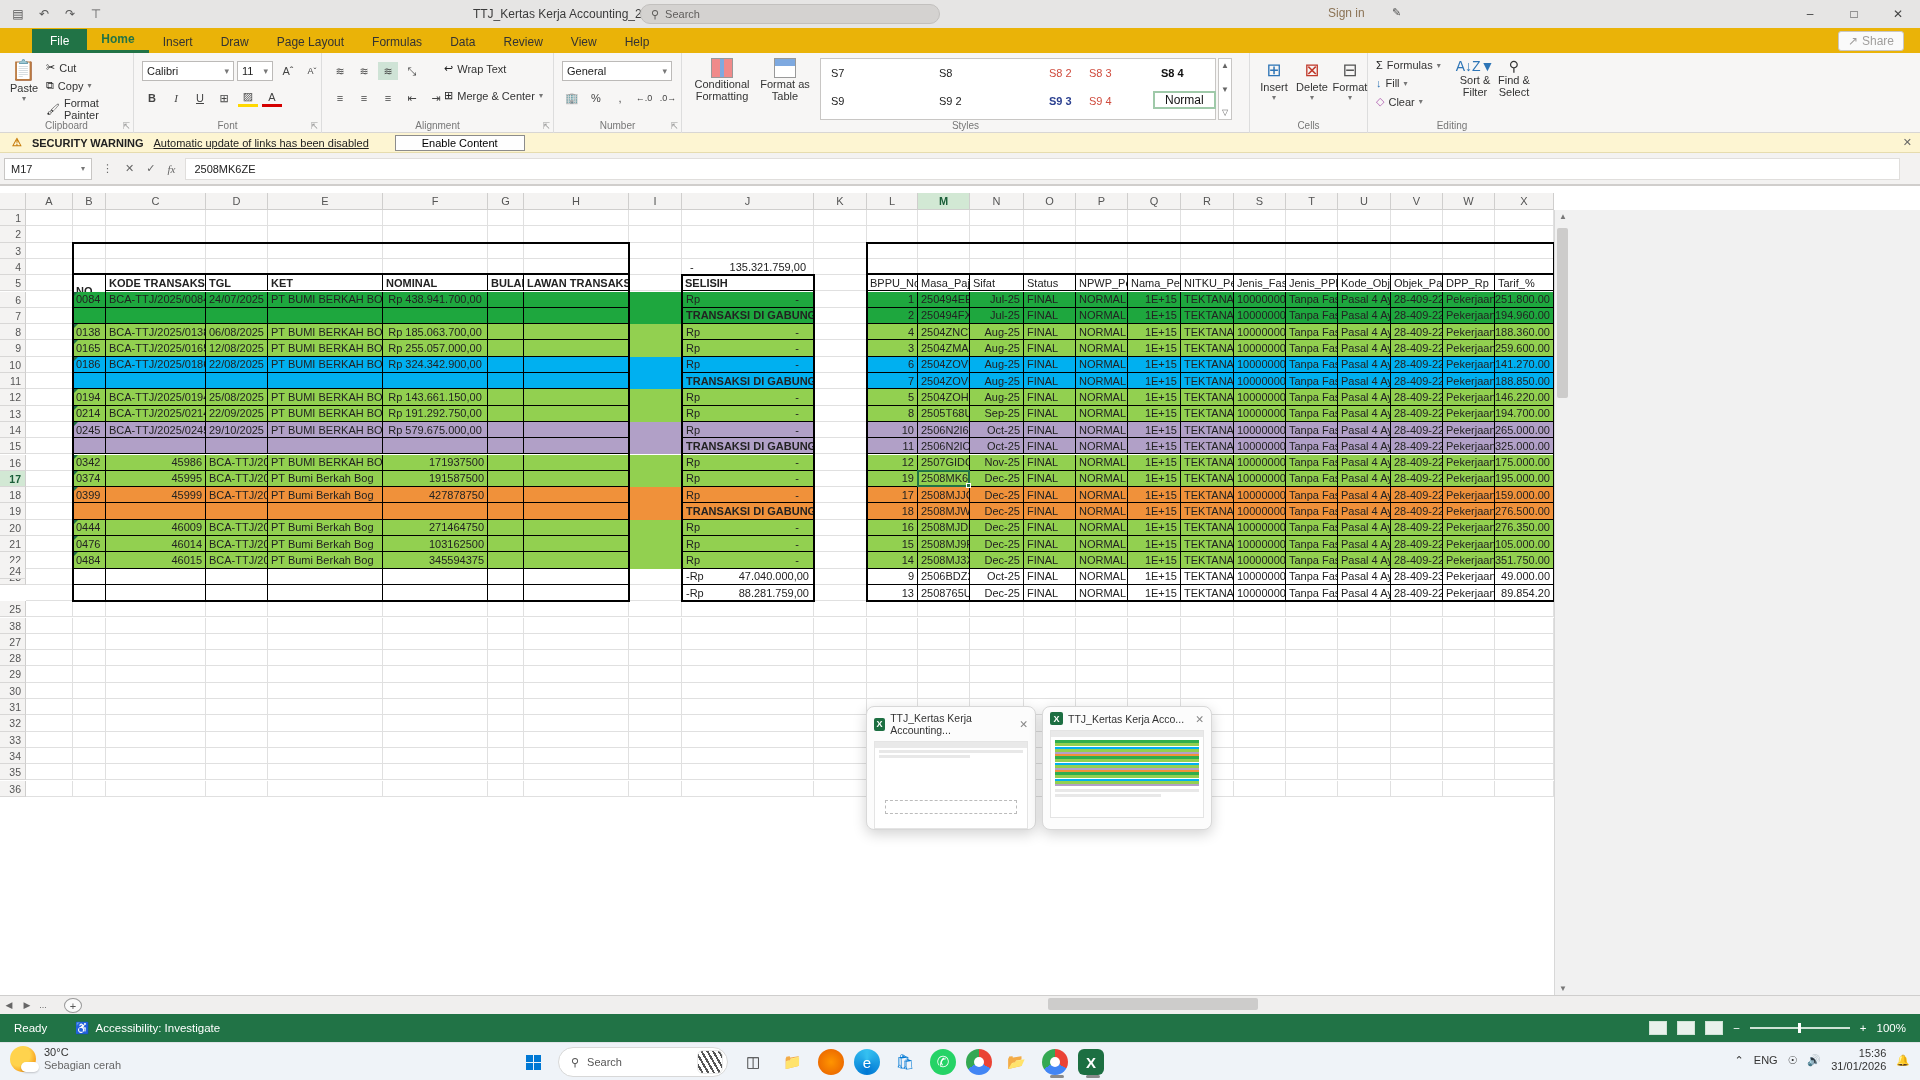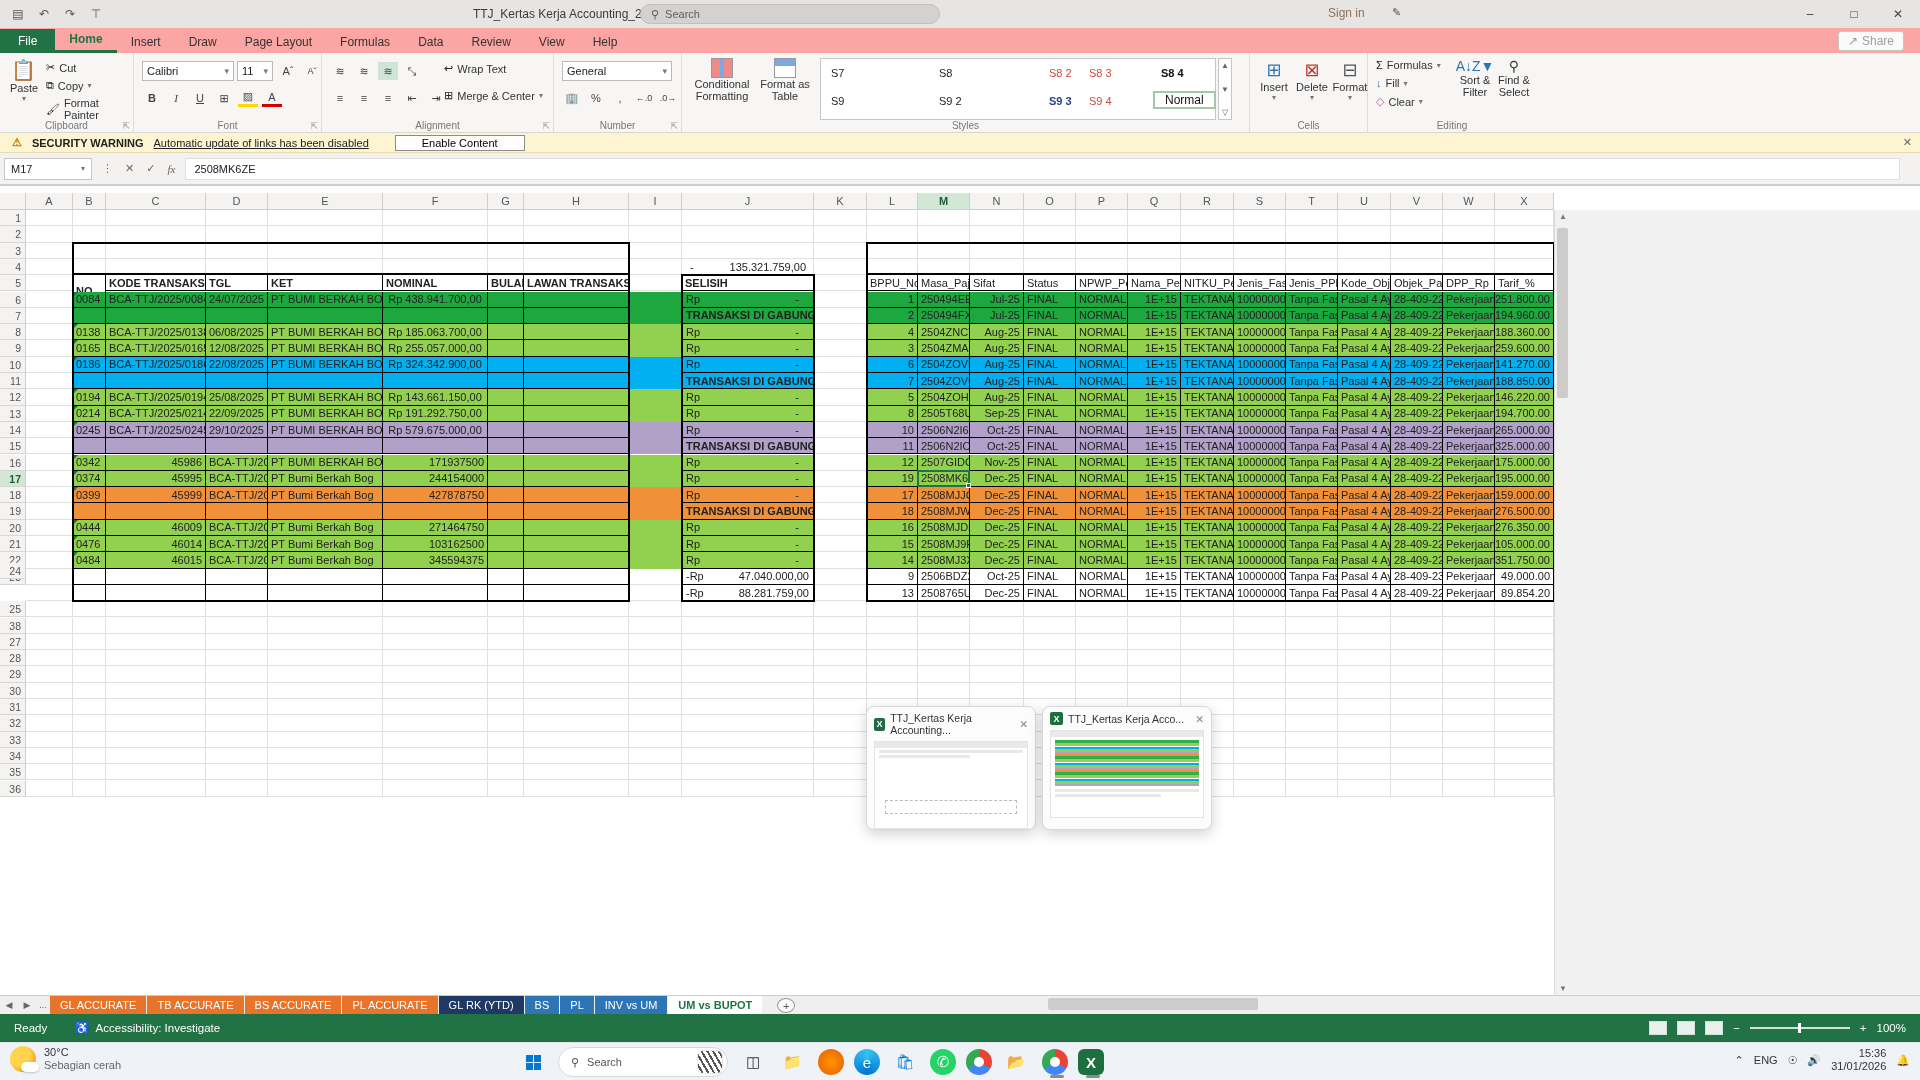--- a/index.html
+++ b/index.html
@@ -10,21 +10,21 @@
   #titlebar { position:absolute; left:0; top:0; width:1920px; height:28px; background:#e6e5e4; display:flex; align-items:center; }
   .qat { display:flex; align-items:center; gap:10px; padding-left:10px; color:#555; font-size:12px; }
   .qat .g { width:16px; text-align:center; }
   #title-text { position:absolute; left:260px; width:800px; text-align:center; color:#3b3b3b; font-size:12px; }
   #tb-search { position:absolute; left:640px; top:4px; width:300px; height:20px; background:#d4d2d0; border:1px solid #c2c0be; border-radius:10px; display:flex; align-items:center; gap:6px; padding:0 10px; color:#5f5d5b; }
   #signin { position:absolute; left:1328px; top:6px; color:#8b7355; font-size:12px; }
   .win-btns { position:absolute; right:0; top:0; height:28px; display:flex; }
   .win-btn { width:44px; height:28px; display:flex; align-items:center; justify-content:center; color:#444; font-size:12px; }
   #pen-icon { position:absolute; left:1392px; top:6px; color:#555; }
   
-  #ribbon-tabs { position:absolute; left:0; top:28px; width:1920px; height:25px; background:#fca5a5; display:flex; align-items:flex-end; }
+  #ribbon-tabs { position:absolute; left:0; top:28px; width:1920px; height:25px; background:#eab308; display:flex; align-items:flex-end;padding-left:32px; }
   .rtab { padding:4px 14px; font-size:12px; color:#333; }
   .rtab.file { background:#217346; color:#fff; padding:5px 18px; }
   .rtab.active { color:#217346; font-weight:bold; border-bottom:3px solid #217346; }
   #share-btn { position:absolute; right:16px; top:31px; width:66px; height:20px; border:1px solid #c8c6c4; border-radius:3px; display:flex; align-items:center; justify-content:center; gap:4px; color:#a09e9c; background:#fafafa; font-size:12px; }
   #ribbon { position:absolute; left:0; top:53px; width:1920px; height:80px; background:#f7f6f5; border-bottom:1px solid #d8d6d4; }
   .rgroup { position:absolute; top:0; height:80px; border-right:1px solid #ddd; }
   .glabel { position:absolute; bottom:2px; width:100%; text-align:center; color:#777; font-size:10px; }
   .launcher { position:absolute; bottom:2px; right:3px; color:#999; font-size:9px; }
   .bigbtn { display:flex; flex-direction:column; align-items:center; color:#333; }
   .combo { background:#fff; border:1px solid #bcbab8; height:20px; display:flex; align-items:center; justify-content:space-between; padding:0 4px; }
@@ -1345,21 +1345,21 @@
     <div class="tcell" style="left: 206px; top: 268.5px; width: 62px; height: 16.3px; background: rgb(146, 208, 80); position: absolute; overflow: hidden; white-space: nowrap; display: flex; align-items: center; justify-content: flex-start; font-weight: normal; padding: 0px 3px;">BCA-TTJ/202</div>
     <div class="tcell" style="left: 268px; top: 268.5px; width: 115px; height: 16.3px; background: rgb(146, 208, 80); position: absolute; overflow: hidden; white-space: nowrap; display: flex; align-items: center; justify-content: flex-start; font-weight: normal; padding: 0px 3px;">PT BUMI BERKAH BOG</div>
     <div class="tcell" style="left: 383px; top: 268.5px; width: 105px; height: 16.3px; background: rgb(146, 208, 80); position: absolute; overflow: hidden; white-space: nowrap; display: flex; align-items: center; justify-content: flex-end; font-weight: normal; padding: 0px 3px;">171937500</div>
     <div class="tcell" style="left: 488px; top: 268.5px; width: 36px; height: 16.3px; background: rgb(146, 208, 80); position: absolute; overflow: hidden; white-space: nowrap; display: flex; align-items: center; justify-content: flex-start; font-weight: normal; padding: 0px 3px;"></div>
     <div class="tcell" style="left: 524px; top: 268.5px; width: 105px; height: 16.3px; background: rgb(146, 208, 80); position: absolute; overflow: hidden; white-space: nowrap; display: flex; align-items: center; justify-content: flex-start; font-weight: normal; padding: 0px 3px;"></div>
     <div style="position: absolute; left: 629px; top: 268.5px; width: 53px; height: 16.3px; background: rgb(146, 208, 80);"></div>
     <div class="tcell" style="left: 73px; top: 284.8px; width: 33px; height: 16.3px; background: rgb(146, 208, 80); position: absolute; overflow: hidden; white-space: nowrap; display: flex; align-items: center; justify-content: flex-start; font-weight: normal; padding: 0px 3px;">0374<span class="tri"></span></div>
     <div class="tcell" style="left: 106px; top: 284.8px; width: 100px; height: 16.3px; background: rgb(146, 208, 80); position: absolute; overflow: hidden; white-space: nowrap; display: flex; align-items: center; justify-content: flex-end; font-weight: normal; padding: 0px 3px;">45995</div>
     <div class="tcell" style="left: 206px; top: 284.8px; width: 62px; height: 16.3px; background: rgb(146, 208, 80); position: absolute; overflow: hidden; white-space: nowrap; display: flex; align-items: center; justify-content: flex-start; font-weight: normal; padding: 0px 3px;">BCA-TTJ/202</div>
     <div class="tcell" style="left: 268px; top: 284.8px; width: 115px; height: 16.3px; background: rgb(146, 208, 80); position: absolute; overflow: hidden; white-space: nowrap; display: flex; align-items: center; justify-content: flex-start; font-weight: normal; padding: 0px 3px;">PT Bumi Berkah Bog</div>
-    <div class="tcell" style="left: 383px; top: 284.8px; width: 105px; height: 16.3px; background: rgb(146, 208, 80); position: absolute; overflow: hidden; white-space: nowrap; display: flex; align-items: center; justify-content: flex-end; font-weight: normal; padding: 0px 3px;">244154000</div>
+    <div class="tcell" style="left: 383px; top: 284.8px; width: 105px; height: 16.3px; background: rgb(146, 208, 80); position: absolute; overflow: hidden; white-space: nowrap; display: flex; align-items: center; justify-content: flex-end; font-weight: normal; padding: 0px 3px;">191587500</div>
     <div class="tcell" style="left: 488px; top: 284.8px; width: 36px; height: 16.3px; background: rgb(146, 208, 80); position: absolute; overflow: hidden; white-space: nowrap; display: flex; align-items: center; justify-content: flex-start; font-weight: normal; padding: 0px 3px;"></div>
     <div class="tcell" style="left: 524px; top: 284.8px; width: 105px; height: 16.3px; background: rgb(146, 208, 80); position: absolute; overflow: hidden; white-space: nowrap; display: flex; align-items: center; justify-content: flex-start; font-weight: normal; padding: 0px 3px;"></div>
     <div style="position: absolute; left: 629px; top: 284.8px; width: 53px; height: 16.3px; background: rgb(146, 208, 80);"></div>
     <div class="tcell" style="left: 73px; top: 301.1px; width: 33px; height: 16.3px; background: rgb(240, 145, 58); position: absolute; overflow: hidden; white-space: nowrap; display: flex; align-items: center; justify-content: flex-start; font-weight: normal; padding: 0px 3px;">0399<span class="tri"></span></div>
     <div class="tcell" style="left: 106px; top: 301.1px; width: 100px; height: 16.3px; background: rgb(240, 145, 58); position: absolute; overflow: hidden; white-space: nowrap; display: flex; align-items: center; justify-content: flex-end; font-weight: normal; padding: 0px 3px;">45999</div>
     <div class="tcell" style="left: 206px; top: 301.1px; width: 62px; height: 16.3px; background: rgb(240, 145, 58); position: absolute; overflow: hidden; white-space: nowrap; display: flex; align-items: center; justify-content: flex-start; font-weight: normal; padding: 0px 3px;">BCA-TTJ/202</div>
     <div class="tcell" style="left: 268px; top: 301.1px; width: 115px; height: 16.3px; background: rgb(240, 145, 58); position: absolute; overflow: hidden; white-space: nowrap; display: flex; align-items: center; justify-content: flex-start; font-weight: normal; padding: 0px 3px;">PT Bumi Berkah Bog</div>
     <div class="tcell" style="left: 383px; top: 301.1px; width: 105px; height: 16.3px; background: rgb(240, 145, 58); position: absolute; overflow: hidden; white-space: nowrap; display: flex; align-items: center; justify-content: flex-end; font-weight: normal; padding: 0px 3px;">427878750</div>
     <div class="tcell" style="left: 488px; top: 301.1px; width: 36px; height: 16.3px; background: rgb(240, 145, 58); position: absolute; overflow: hidden; white-space: nowrap; display: flex; align-items: center; justify-content: flex-start; font-weight: normal; padding: 0px 3px;"></div>
     <div class="tcell" style="left: 524px; top: 301.1px; width: 105px; height: 16.3px; background: rgb(240, 145, 58); position: absolute; overflow: hidden; white-space: nowrap; display: flex; align-items: center; justify-content: flex-start; font-weight: normal; padding: 0px 3px;"></div>
@@ -1749,31 +1749,20 @@
       <div style="position: absolute; left: 2px; top: 2px; width: 12px; text-align: center; color: rgb(119, 119, 119); font-size: 8px;">▲</div>
       <div style="position: absolute; left: 2px; top: 18px; width: 11px; height: 170px; background: rgb(205, 204, 203); border-radius: 2px;"></div>
       <div style="position: absolute; left: 2px; bottom: 2px; width: 12px; text-align: center; color: rgb(119, 119, 119); font-size: 8px;">▼</div>
     </div>
   </div>
 
 <div id="tabrow">
   <span class="tnav">◀</span>
   <span class="tnav">▶</span>
   <span class="tnav" style="width:14px">...</span>
-  <span id="stabs" style="display:flex">
-      <span class="stab" style="background: rgb(232, 115, 42); color: rgb(255, 255, 255);">GL ACCURATE</span>
-      <span class="stab" style="background: rgb(232, 115, 42); color: rgb(255, 255, 255);">TB ACCURATE</span>
-      <span class="stab" style="background: rgb(232, 115, 42); color: rgb(255, 255, 255);">BS ACCURATE</span>
-      <span class="stab" style="background: rgb(232, 115, 42); color: rgb(255, 255, 255);">PL ACCURATE</span>
-      <span class="stab" style="background: rgb(31, 56, 100); color: rgb(255, 255, 255);">GL RK (YTD)</span>
-      <span class="stab" style="background: rgb(46, 117, 182); color: rgb(255, 255, 255);">BS</span>
-      <span class="stab" style="background: rgb(46, 117, 182); color: rgb(255, 255, 255);">PL</span>
-      <span class="stab" style="background: rgb(46, 117, 182); color: rgb(255, 255, 255);">INV vs UM</span>
-      <span class="stab active" style="background: rgb(255, 255, 255); color: rgb(33, 115, 70);">UM vs BUPOT</span>
-    </span>
   <span id="plus-tab">+</span>
 </div>
 <div id="hscroll">
     <div id="hthumb"></div>
   </div>
 
 <div id="statusbar">
   <span class="sb-item">Ready</span>
   <span class="sb-item">
     <span>♿</span>

